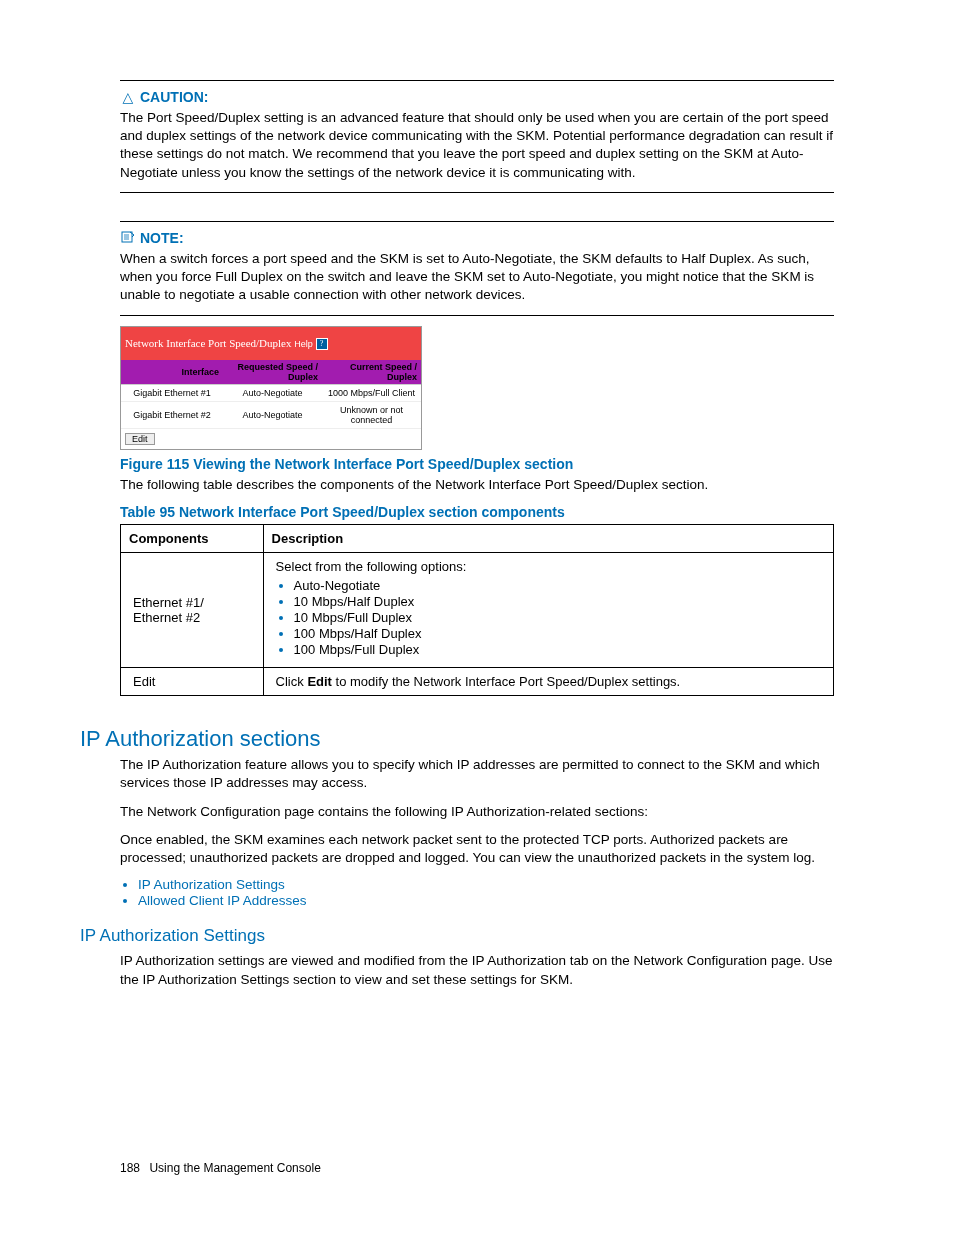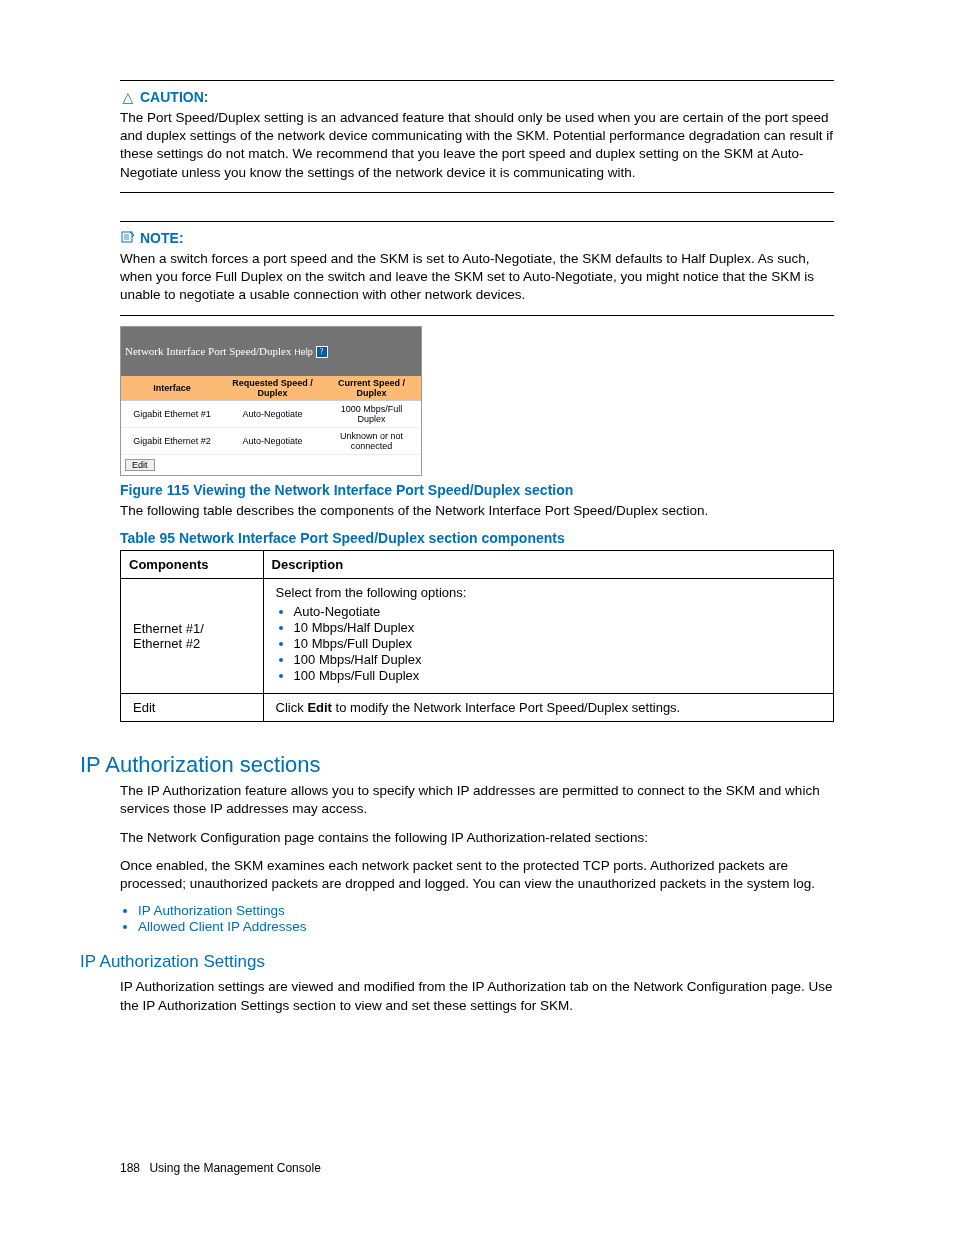--- a/index.html
+++ b/index.html
@@ -57,23 +57,23 @@
     margin: 18px 0 6px -40px;
   }
   .screenshot {
     border: 1px solid #999;
     width: 300px;
     font-size: 10px;
     margin: 10px 0 6px 0;
     background: #fff;
   }
   .screenshot .titlebar {
-    background: #737373;
+    background: #ef4444;
     color: #fff;
-    padding: 18px 4px;
+    padding: 10px 4px;
     font-family: Georgia, serif;
     font-size: 11px;
   }
   .screenshot .titlebar .help {
     font-size: 9px;
     font-family: Arial, sans-serif;
   }
   .screenshot .help-icon {
     display: inline-block;
     width: 10px;
@@ -84,25 +84,25 @@
     line-height: 10px;
     text-align: center;
     border: 1px solid #fff;
     vertical-align: middle;
   }
   .screenshot table {
     border-collapse: collapse;
     width: 100%;
   }
   .screenshot th {
-    text-align: center;
+    text-align: right;
     font-size: 9px;
     padding: 2px 4px;
     border-bottom: 1px solid #ccc;
-    background: #fdba74;
+    background: #a21caf;
   }
   .screenshot td {
     font-size: 9px;
     padding: 3px 4px;
     border-bottom: 1px solid #eee;
     text-align: center;
   }
   .screenshot .btnrow {
     padding: 4px;
   }
@@ -197,21 +197,21 @@
     <table>
       <tbody>
           <tr>
         <th style="width:34%">Interface</th>
         <th style="width:33%">Requested Speed / Duplex</th>
         <th style="width:33%">Current Speed / Duplex</th>
       </tr>
       <tr>
         <td>Gigabit Ethernet #1</td>
         <td>Auto-Negotiate</td>
-        <td>1000 Mbps/Full Duplex</td>
+        <td>1000 Mbps/Full Client</td>
       </tr>
       <tr>
         <td>Gigabit Ethernet #2</td>
         <td>Auto-Negotiate</td>
         <td>Unknown or not connected</td>
       </tr>
     </tbody>
       </table>
     <div class="btnrow">
       <button>Edit</button>

